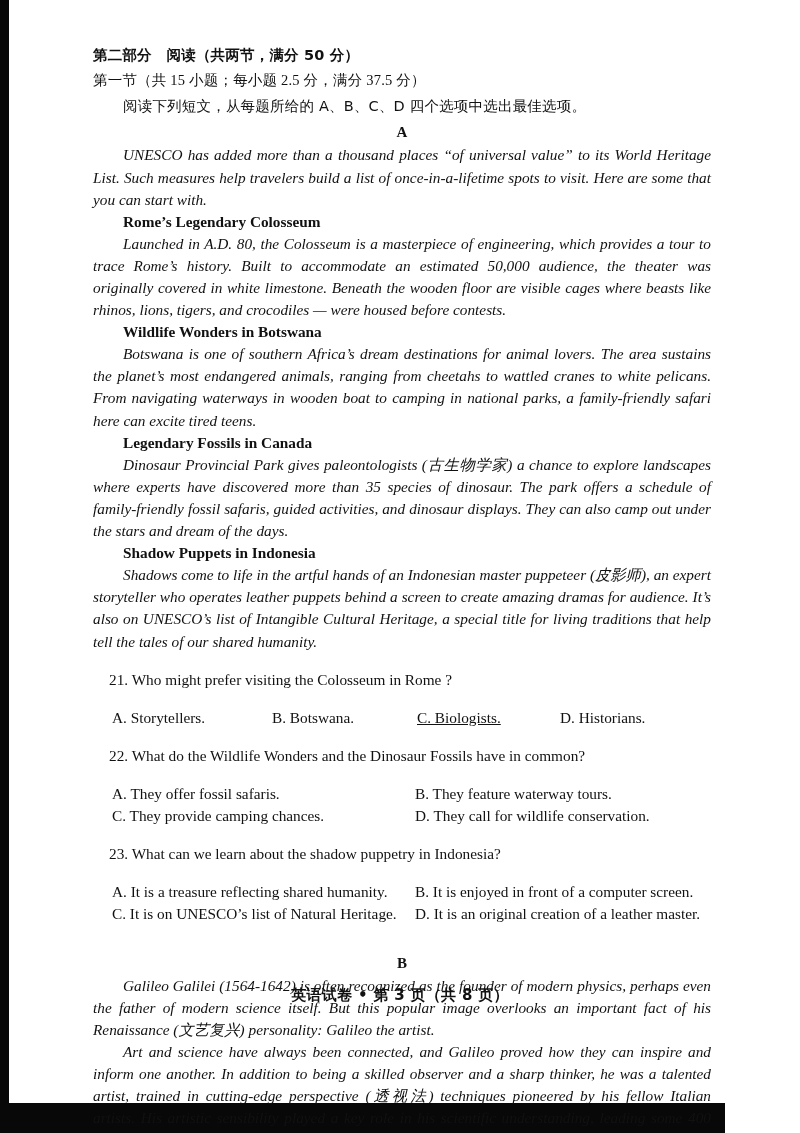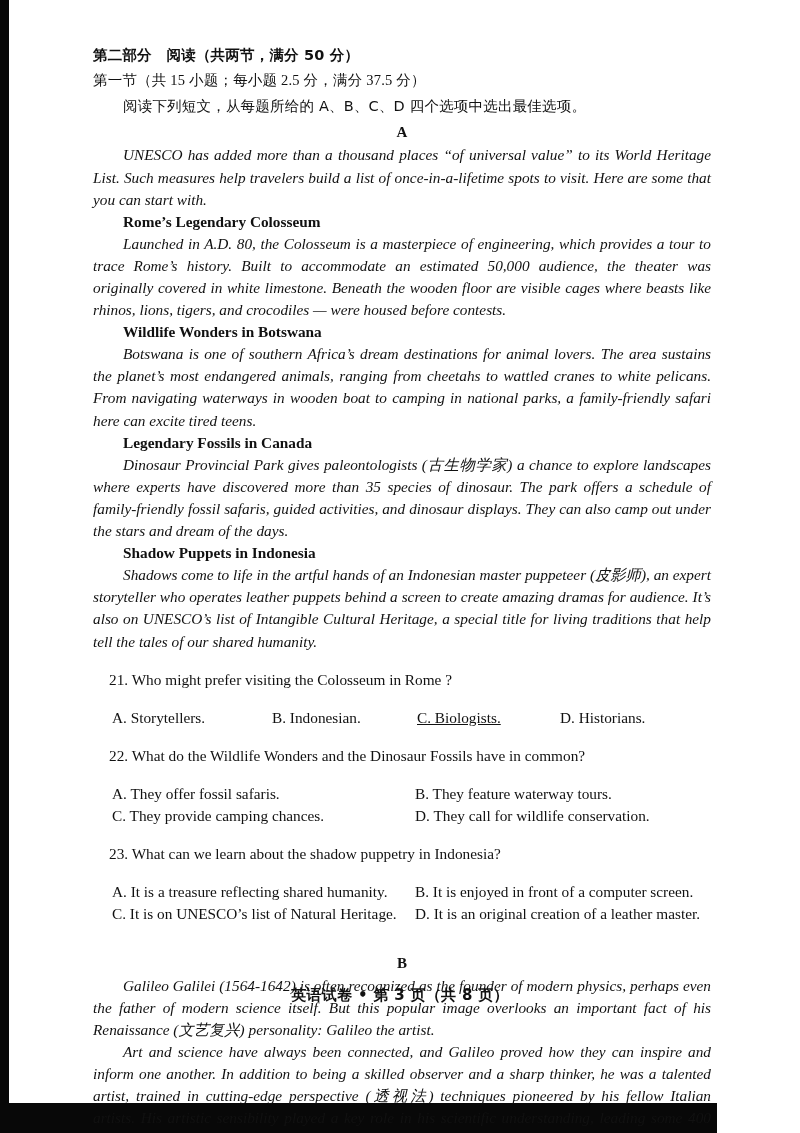--- a/index.html
+++ b/index.html
@@ -8,20 +8,21 @@
     background: #ffffff;
   }
   #page {
     position: relative;
     width: 717px;
     height: 1133px;
     background: #ffffff;
     overflow: hidden;
     font-family: "Liberation Serif", "DejaVu Serif", serif;
     color: #111111;
+    padding-left: 8px;
   }
   
   .scan-edge-left {
     position: absolute;
     left: 0; top: 0;
     width: 9px; height: 1103px;
     background: #080808;
   }
   .scan-edge-bottom {
     position: absolute;
@@ -155,21 +156,21 @@
     <h4 class="sub">Legendary Fossils in Canada</h4>
     <p class="body">Dinosaur Provincial Park gives paleontologists (古生物学家) a chance to explore landscapes where experts have discovered more than 35 species of dinosaur. The park offers a schedule of family-friendly fossil safaris, guided activities, and dinosaur displays. They can also camp out under the stars and dream of the days.</p>
 
     <h4 class="sub">Shadow Puppets in Indonesia</h4>
     <p class="body">Shadows come to life in the artful hands of an Indonesian master puppeteer (皮影师), an expert storyteller who operates leather puppets behind a screen to create amazing dramas for audience. It’s also on UNESCO’s list of Intangible Cultural Heritage, a special title for living traditions that help tell the tales of our shared humanity.</p>
 
     <div class="q-block">
       <p class="q-stem">21. Who might prefer visiting the Colosseum in Rome ?</p>
       <div class="opt-row">
         <span class="opt c4a">A. Storytellers.</span>
-        <span class="opt c4b">B. Indonesian.</span>
+        <span class="opt c4b">B. Botswana.</span>
         <span class="opt c4c">C. Biologists.</span>
         <span class="opt c4d">D. Historians.</span>
       </div>
     </div>
 
     <div class="q-block">
       <p class="q-stem">22. What do the Wildlife Wonders and the Dinosaur Fossils have in common?</p>
       <div class="opt-row">
         <span class="opt c2a">A. They offer fossil safaris.</span>
         <span class="opt c2b">B. They feature waterway tours.</span>

